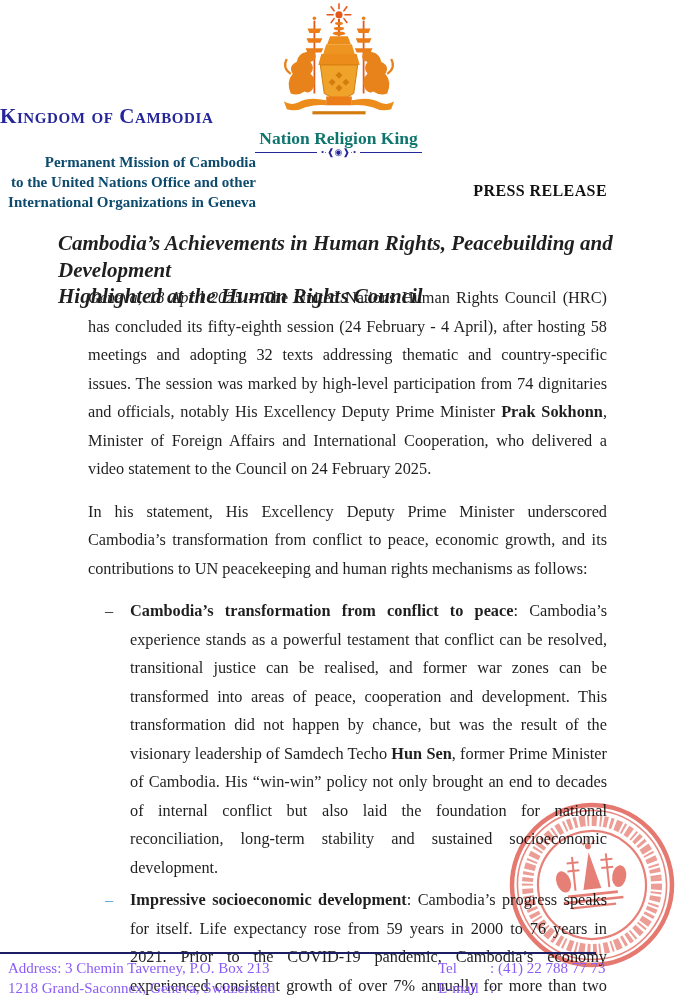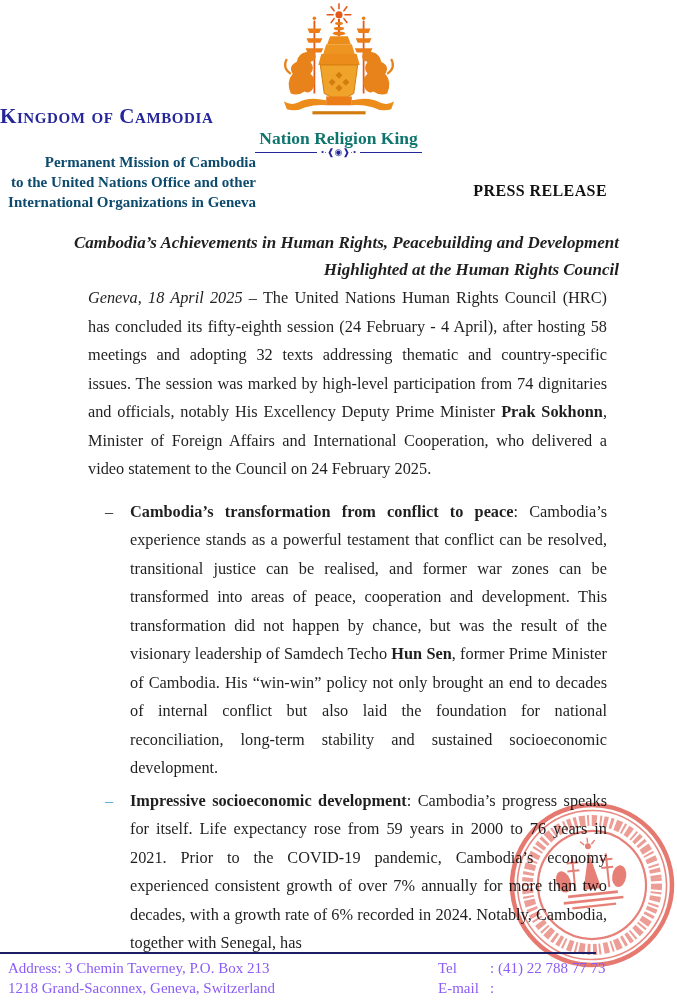--- a/index.html
+++ b/index.html
@@ -28,22 +28,22 @@
   .mission{
     position:absolute; top:152px; left:2px; width:254px; text-align:right;
     font-weight:bold; font-size:15px; line-height:20px; color:#0c4a6e;
   }
   .press-release{
     position:absolute; top:182px; right:70px;
     font-weight:bold; font-size:16px; letter-spacing:.4px; color:#111;
   }
   
   .doc-title{
-    position:absolute; top:230px; left:58px; width:561px; text-align:right;
-    font-weight:bold; font-style:italic; font-size:17px; line-height:26.5px;
+    position:absolute; top:230px; left:58px; width:561px; text-align:left;
+    font-weight:bold; font-style:italic; font-size:21px; line-height:26.5px;
   }
   .body{
     position:absolute; top:284px; left:88px; width:519px;
     font-size:16.3px; line-height:28.5px; text-align:justify;
   }
   .body p{margin:0 0 14px 0;}
   .body .it{font-style:italic;}
   .bullets{margin-top:8px;}
   .bullet{display:flex; margin:0 0 4px 0;}
   .bullet .dash{flex:0 0 25px; margin-left:17px; text-align:left;}
@@ -143,20 +143,21 @@
 
   <div class="doc-title">
     <div>Cambodia’s Achievements in Human Rights, Peacebuilding and Development</div>
     <div>Highlighted at the Human Rights Council</div>
   </div>
 
   <div class="body">
     <p>
       <span class="it">Geneva, 18 April 2025</span><span> – </span><span>The United Nations Human Rights Council (HRC) has concluded its fifty-eighth session (24 February - 4 April), after hosting 58 meetings and adopting 32 texts addressing thematic and country-specific issues. The session was marked by high-level participation from 74 dignitaries and officials, notably His Excellency Deputy Prime Minister </span><b>Prak Sokhonn</b><span>, Minister of Foreign Affairs and International Cooperation, who delivered a video statement to the Council on 24 February 2025.</span>
     </p>
+    <p>In his statement, His Excellency Deputy Prime Minister underscored Cambodia’s transformation from conflict to peace, economic growth, and its contributions to UN peacekeeping and human rights mechanisms as follows:</p>
 
     <div class="bullets">
       <div class="bullet">
         <span class="dash">–</span>
         <div class="btxt">
           <b>Cambodia’s transformation from conflict to peace</b><span>: </span><span>Cambodia’s experience stands as a powerful testament that conflict can be resolved, transitional justice can be realised, and former war zones can be transformed into areas of peace, cooperation and development. This transformation did not happen by chance, but was the result of the visionary leadership of Samdech Techo </span><b>Hun Sen</b><span>, former Prime Minister of Cambodia. His “win-win” policy not only brought an end to decades of internal conflict but also laid the foundation for national reconciliation, long-term stability and sustained socioeconomic development.</span>
         </div>
       </div>
       <div class="bullet">
         <span class="dash dash-blue">–</span>

